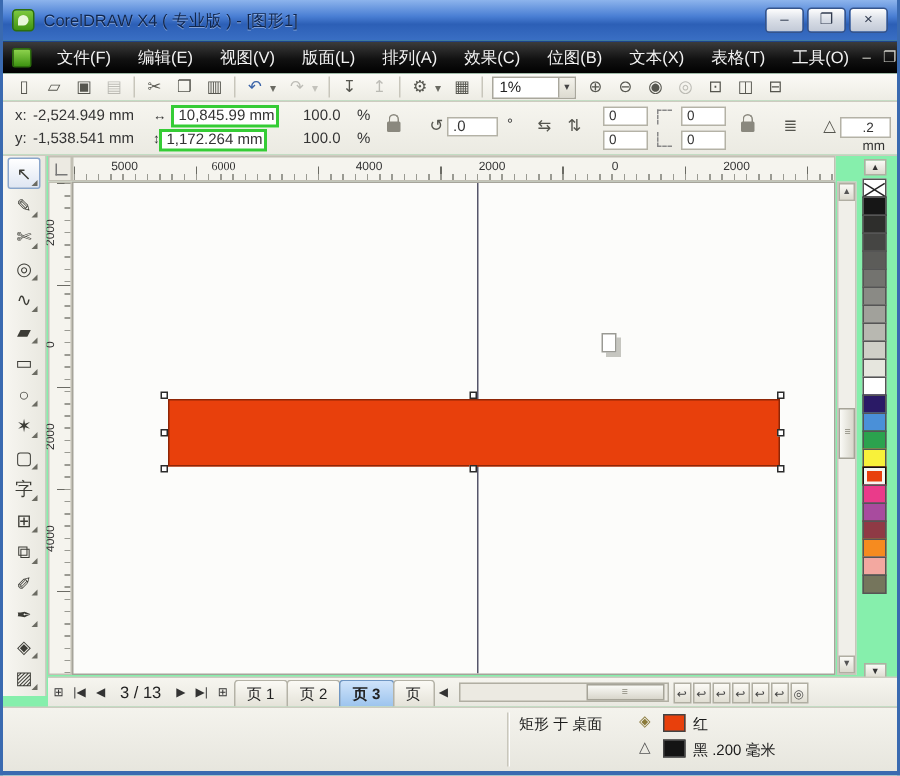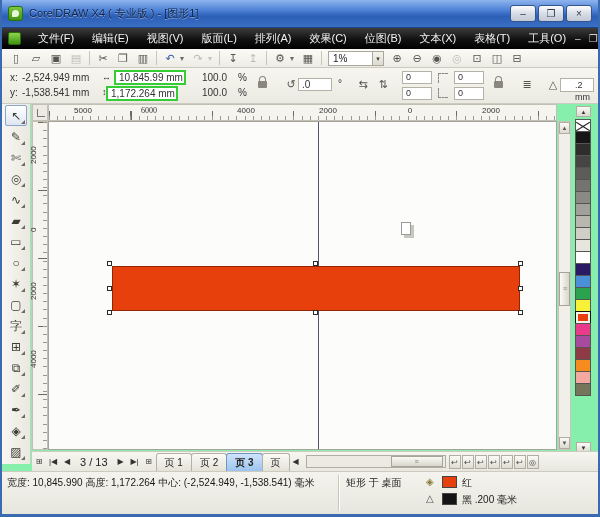--- a/index.html
+++ b/index.html
@@ -315,21 +315,20 @@
     <span class="curlbtn">↩</span>
     <span class="curlbtn">↩</span>
     <span class="curlbtn">↩</span>
     <span class="curlbtn">↩</span>
     <span class="curlbtn">↩</span>
     <span class="curlbtn">↩</span>
     <span class="curlbtn">◎</span>
   </div>
 
   <div class="statusbar">
-    <span class="sline" style="top:4px;width:330px">宽度: 10,845.990  高度: 1,172.264  中心: (-2,524.949, -1,538.541) 毫米</span>
     <span class="sgroove" style="left:336px"></span>
     <span class="sline" style="left:344px;top:4px">矩形 于 桌面</span>
     <span class="sicon" style="left:424px;top:4px">◈</span>
     <span class="swl" id="fill-swatch" style="left: 440px; top: 4px; background: rgb(232, 64, 12);"></span>
     <span class="sline" style="left:460px;top:4px">红</span>
     <span class="sicon" style="left:424px;top:21px;color:#555">△</span>
     <span class="swl" id="outline-swatch" style="left: 440px; top: 21px; background: rgb(20, 20, 20);"></span>
     <span class="sline" style="left:460px;top:21px">黑 .200 毫米</span>
   </div>
 

